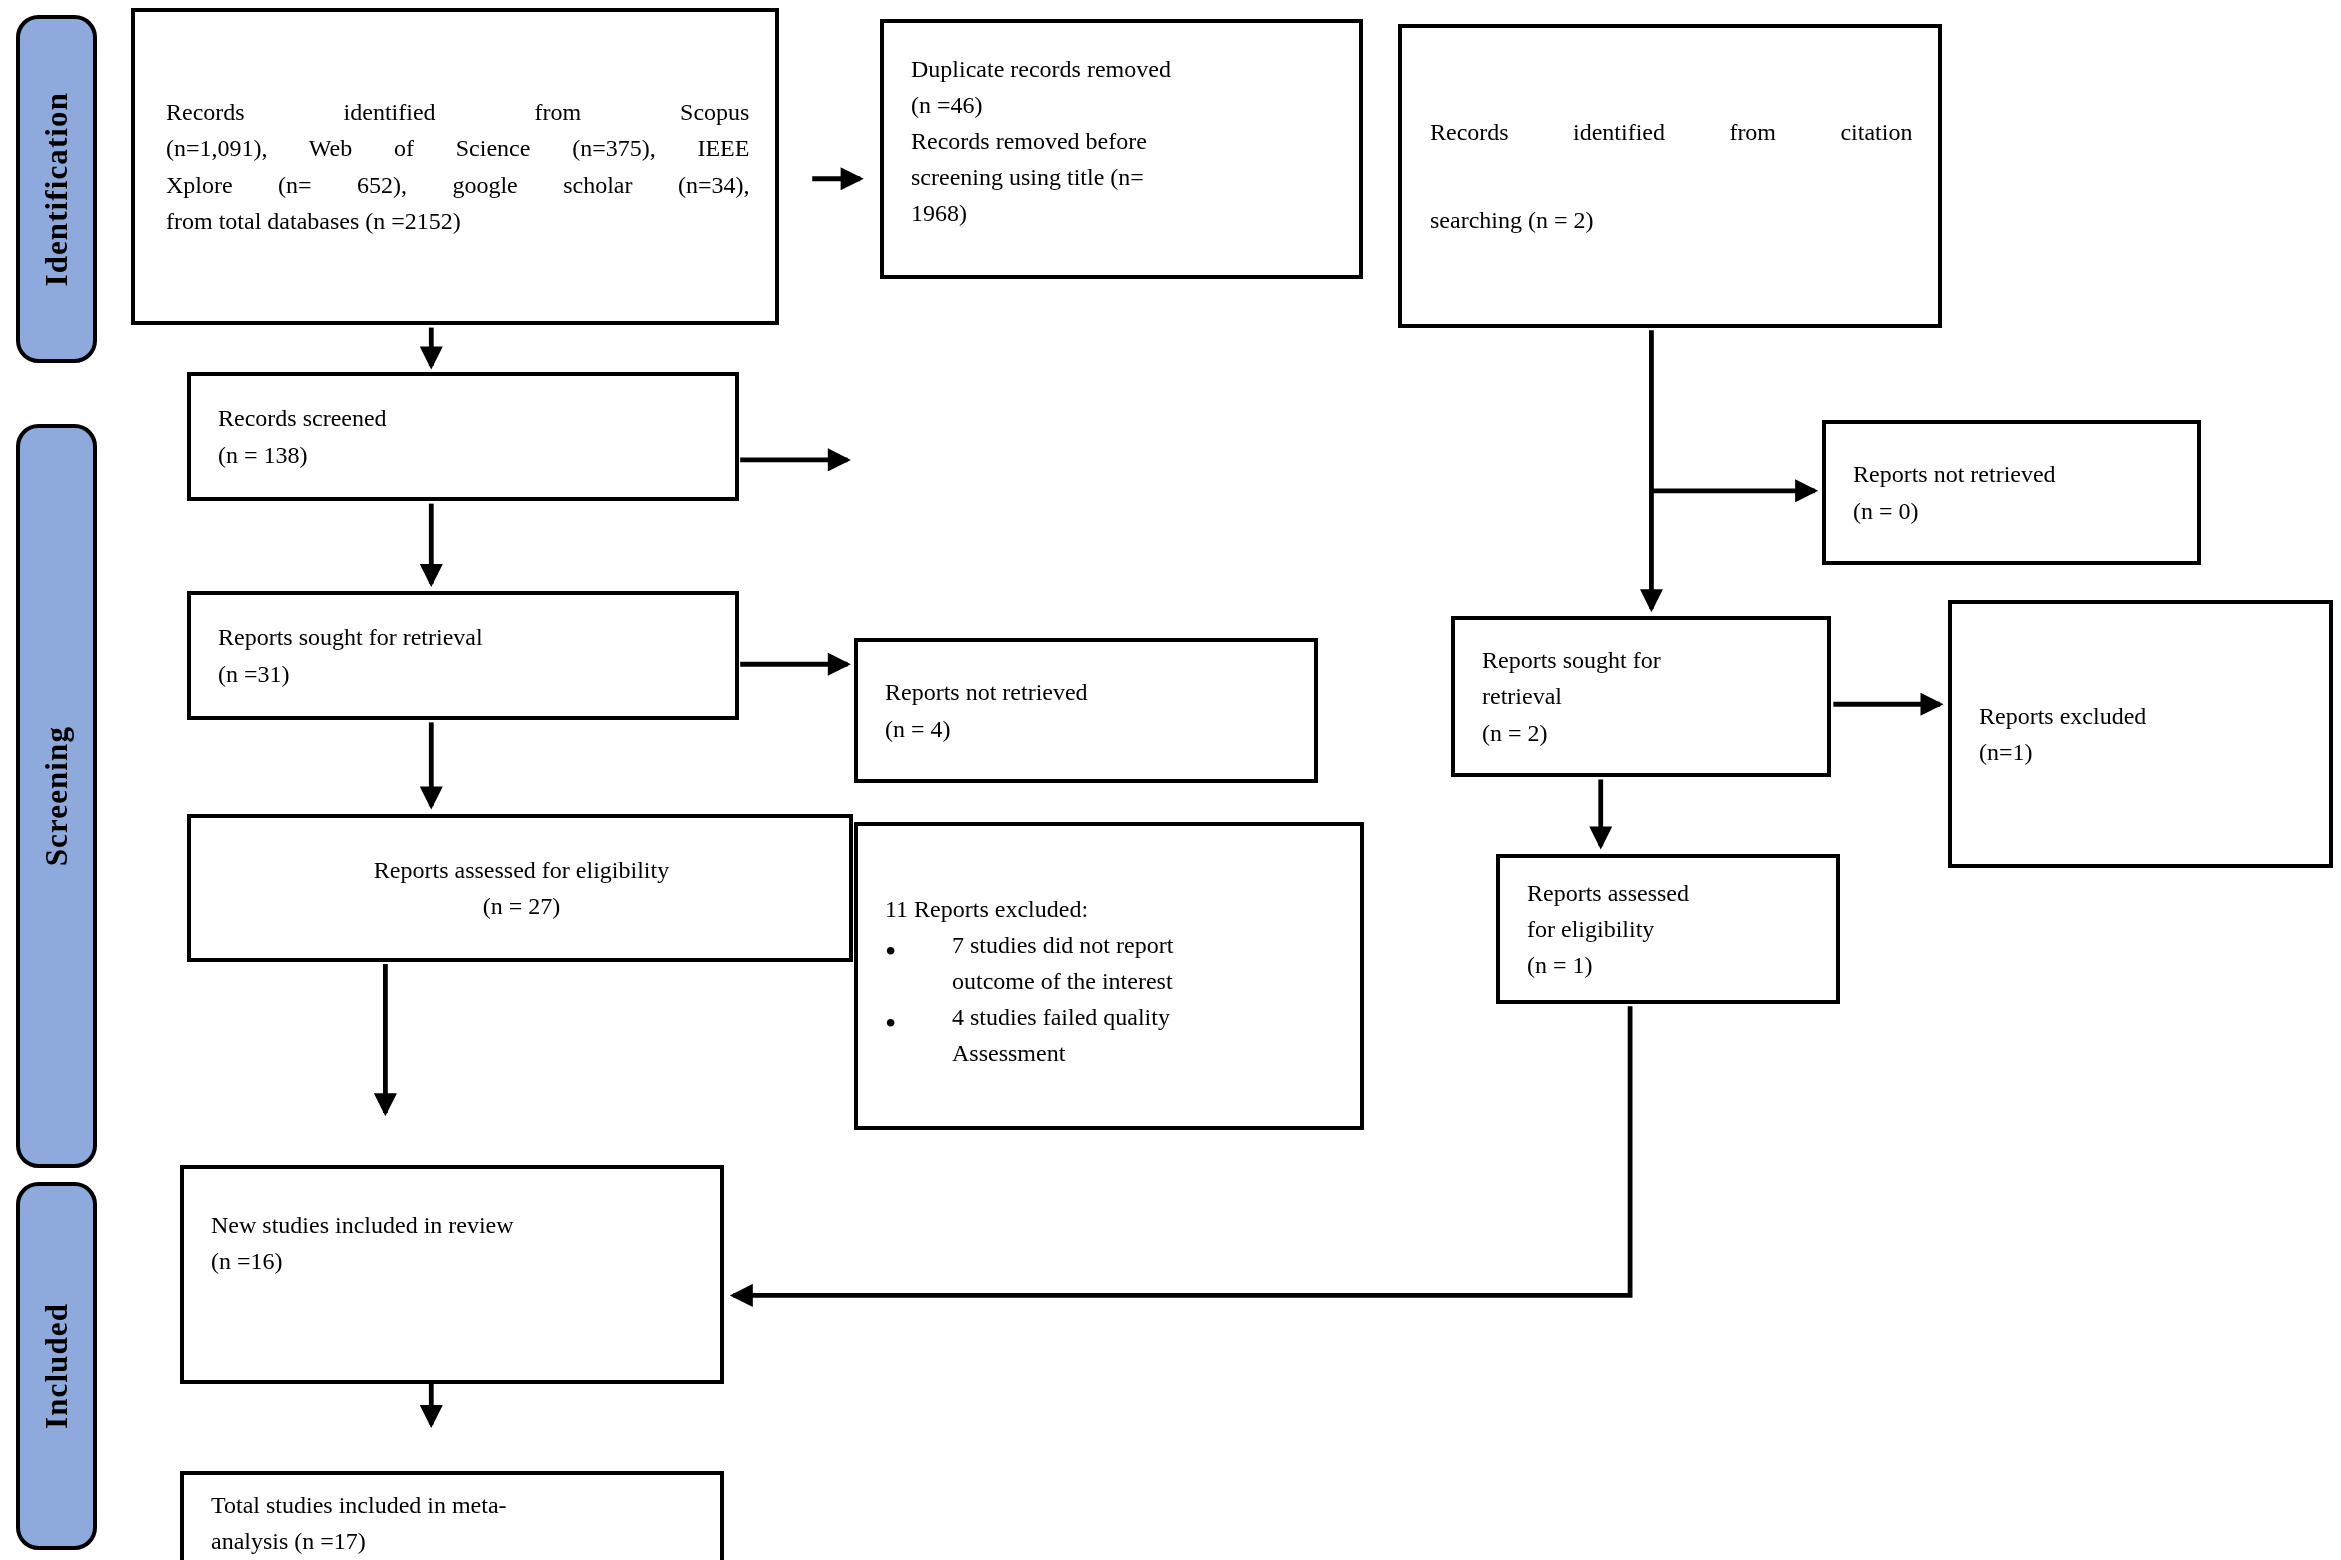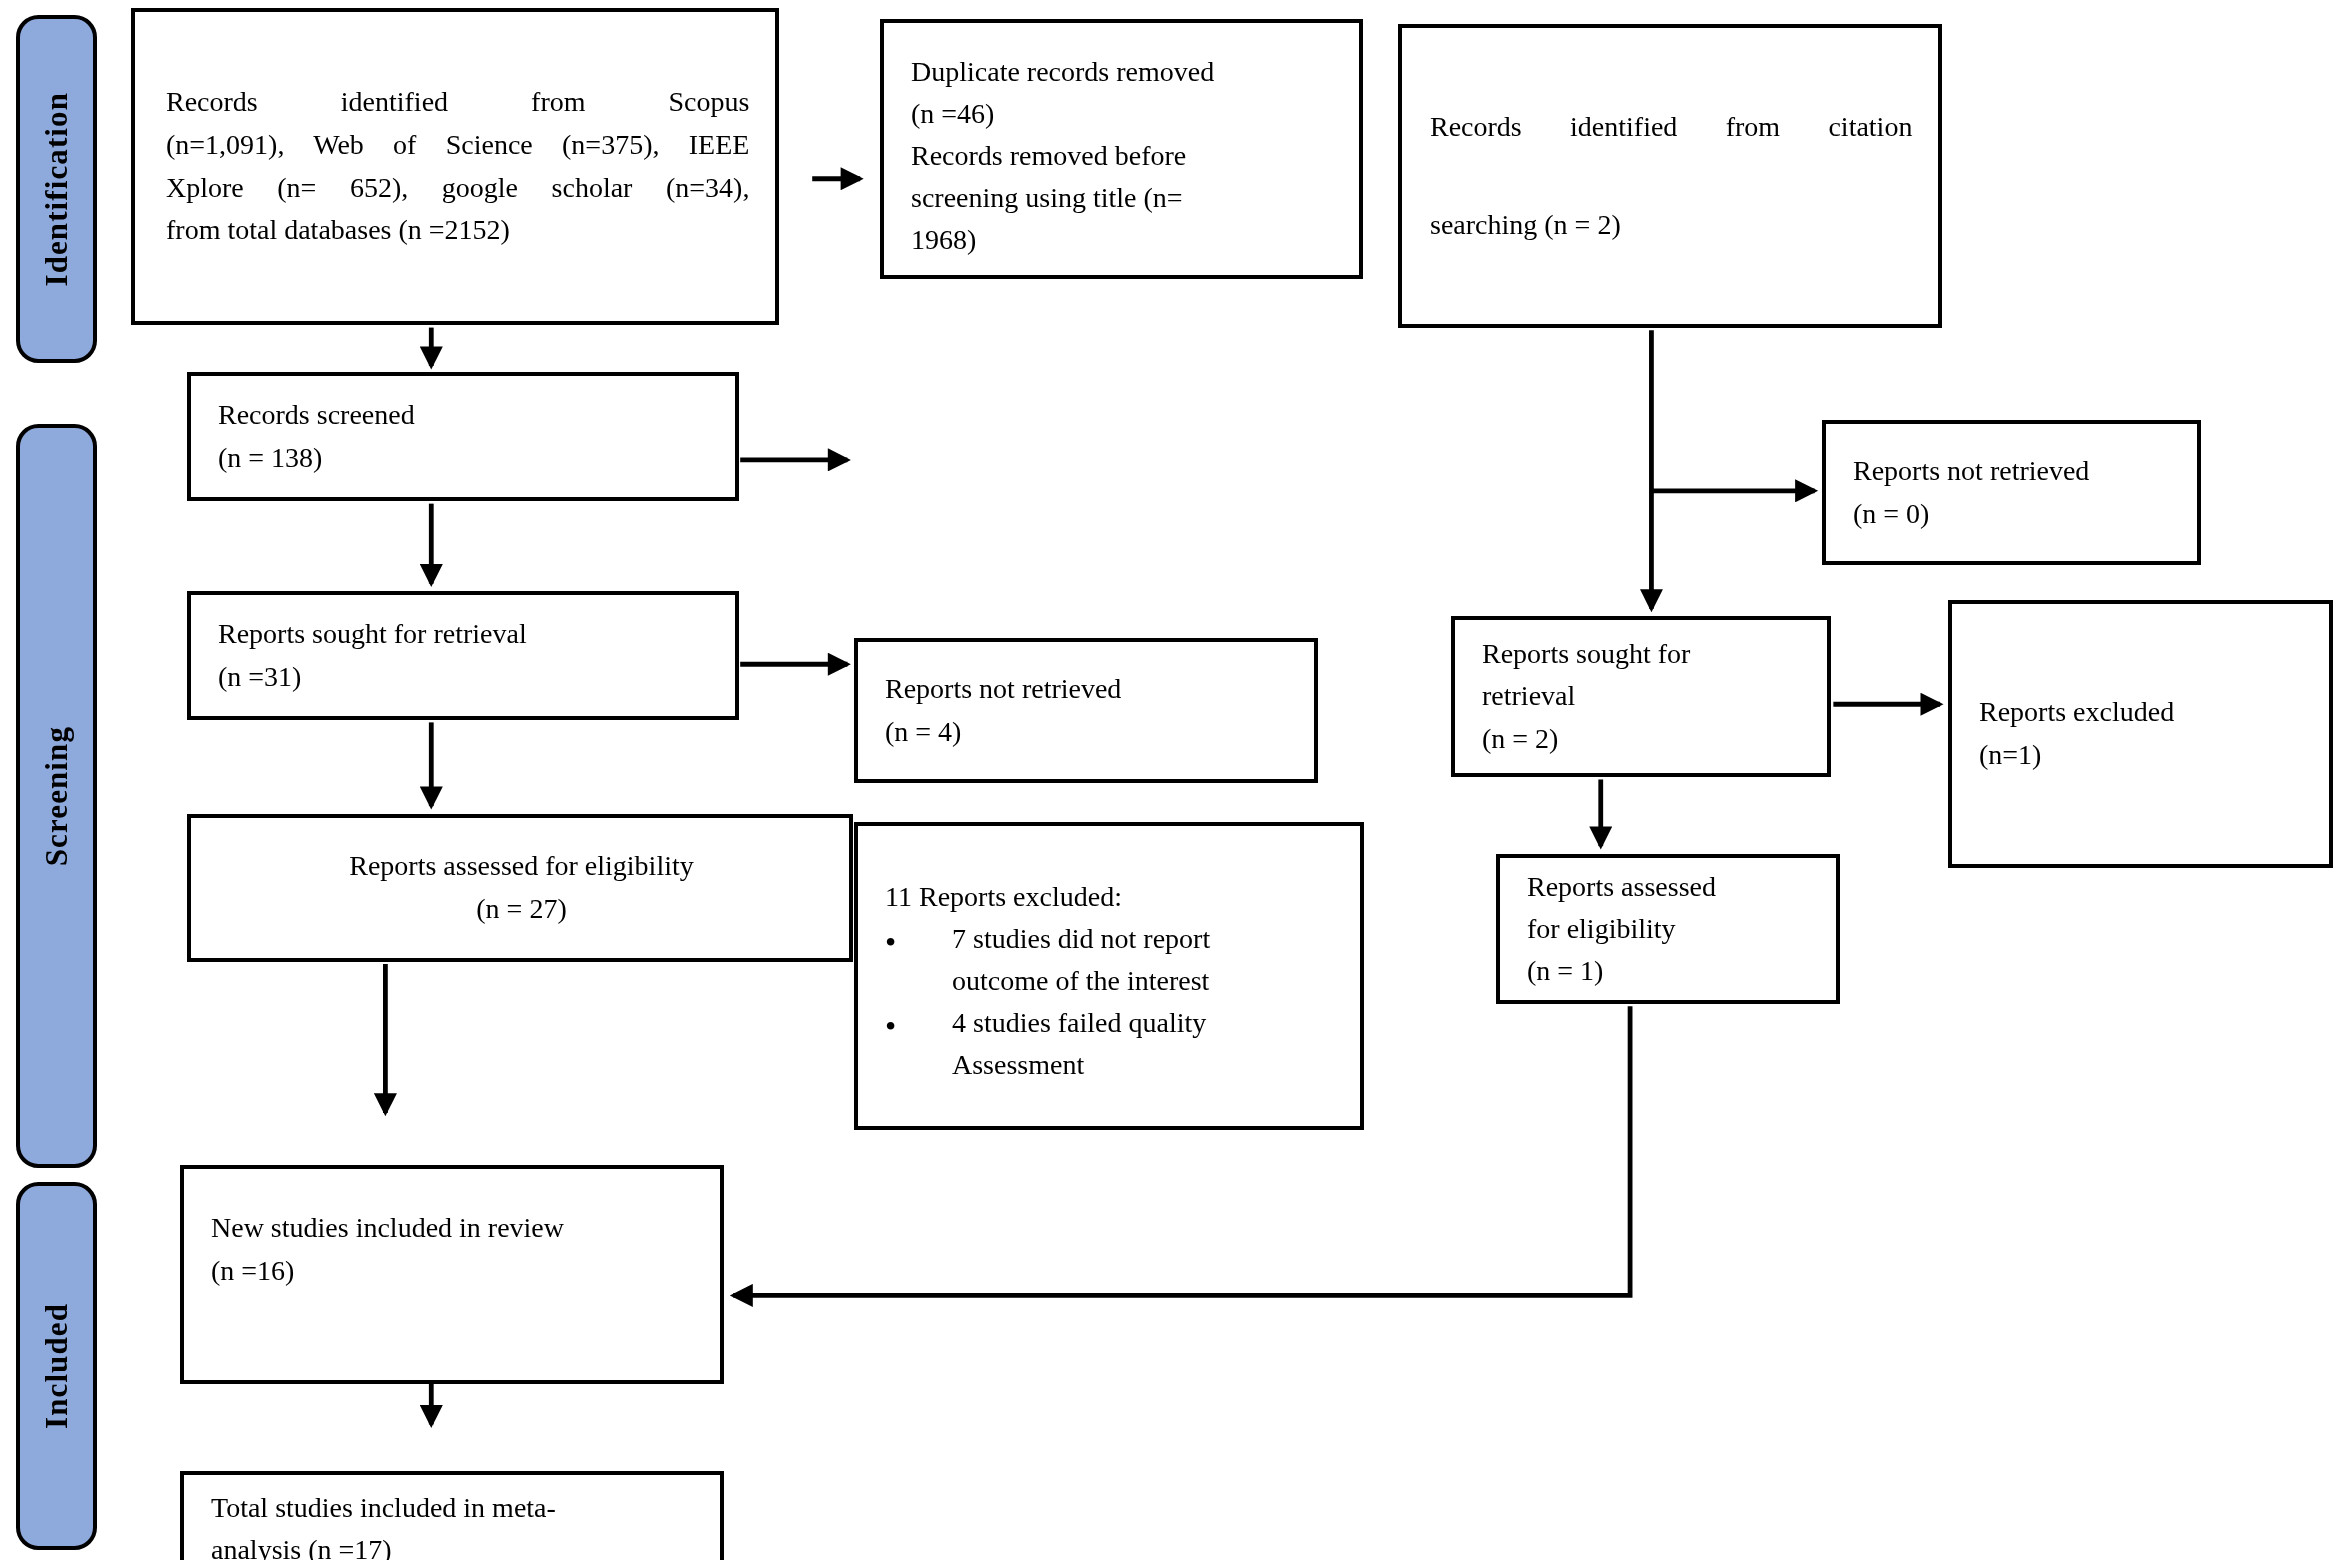--- a/index.html
+++ b/index.html
@@ -35,21 +35,21 @@
   }
   
   .box{
     position:absolute;
     background:#fff;
     border:4.3px solid var(--box-border,#000);
     box-sizing:border-box;
     display:flex;
     flex-direction:column;
     justify-content:center;
-    font-size:28px;
+    font-size:24px;
     line-height:1.52;
     padding:10.7px 24px 10.7px 27px;
   }
   .box .line{display:block;white-space:nowrap;}
   .box .just{white-space:normal;text-align:justify;text-align-last:justify;width:100%;}
   
   #box-records-identified{padding-left:31px;padding-right:25.6px;}
   #box-duplicates{justify-content:flex-start;padding-top:28px;line-height:1.5;}
   #box-citation-identified{line-height:2.35;padding-left:28px;padding-right:25.6px;gap:32px;}
   #box-records-excluded{line-height:1.5;}

